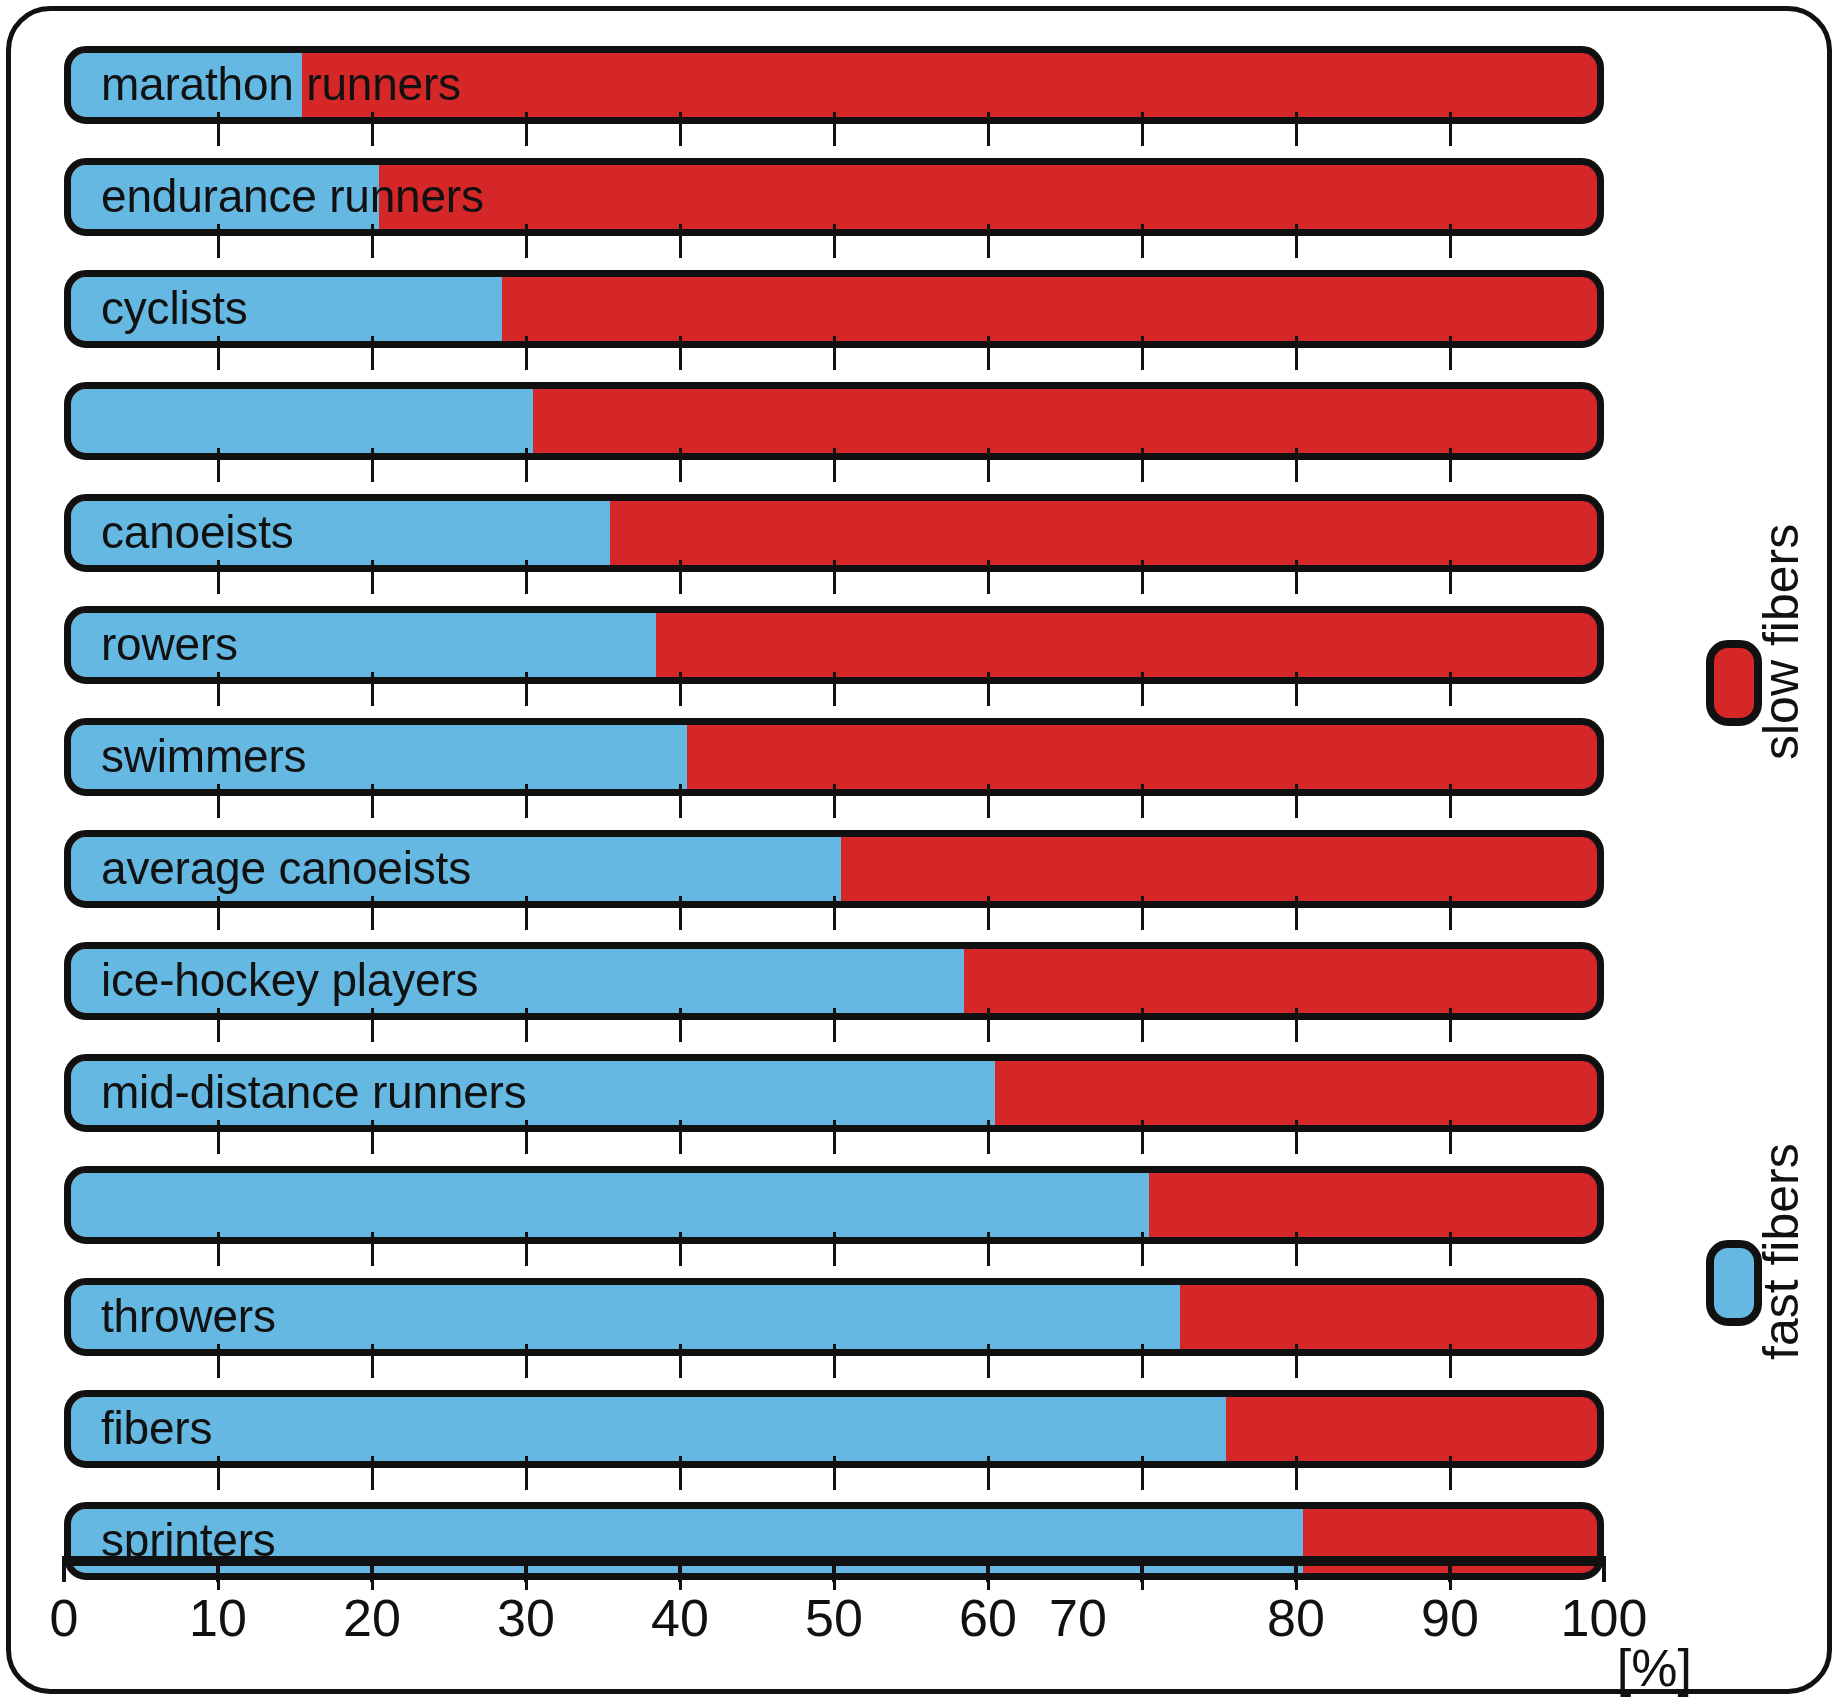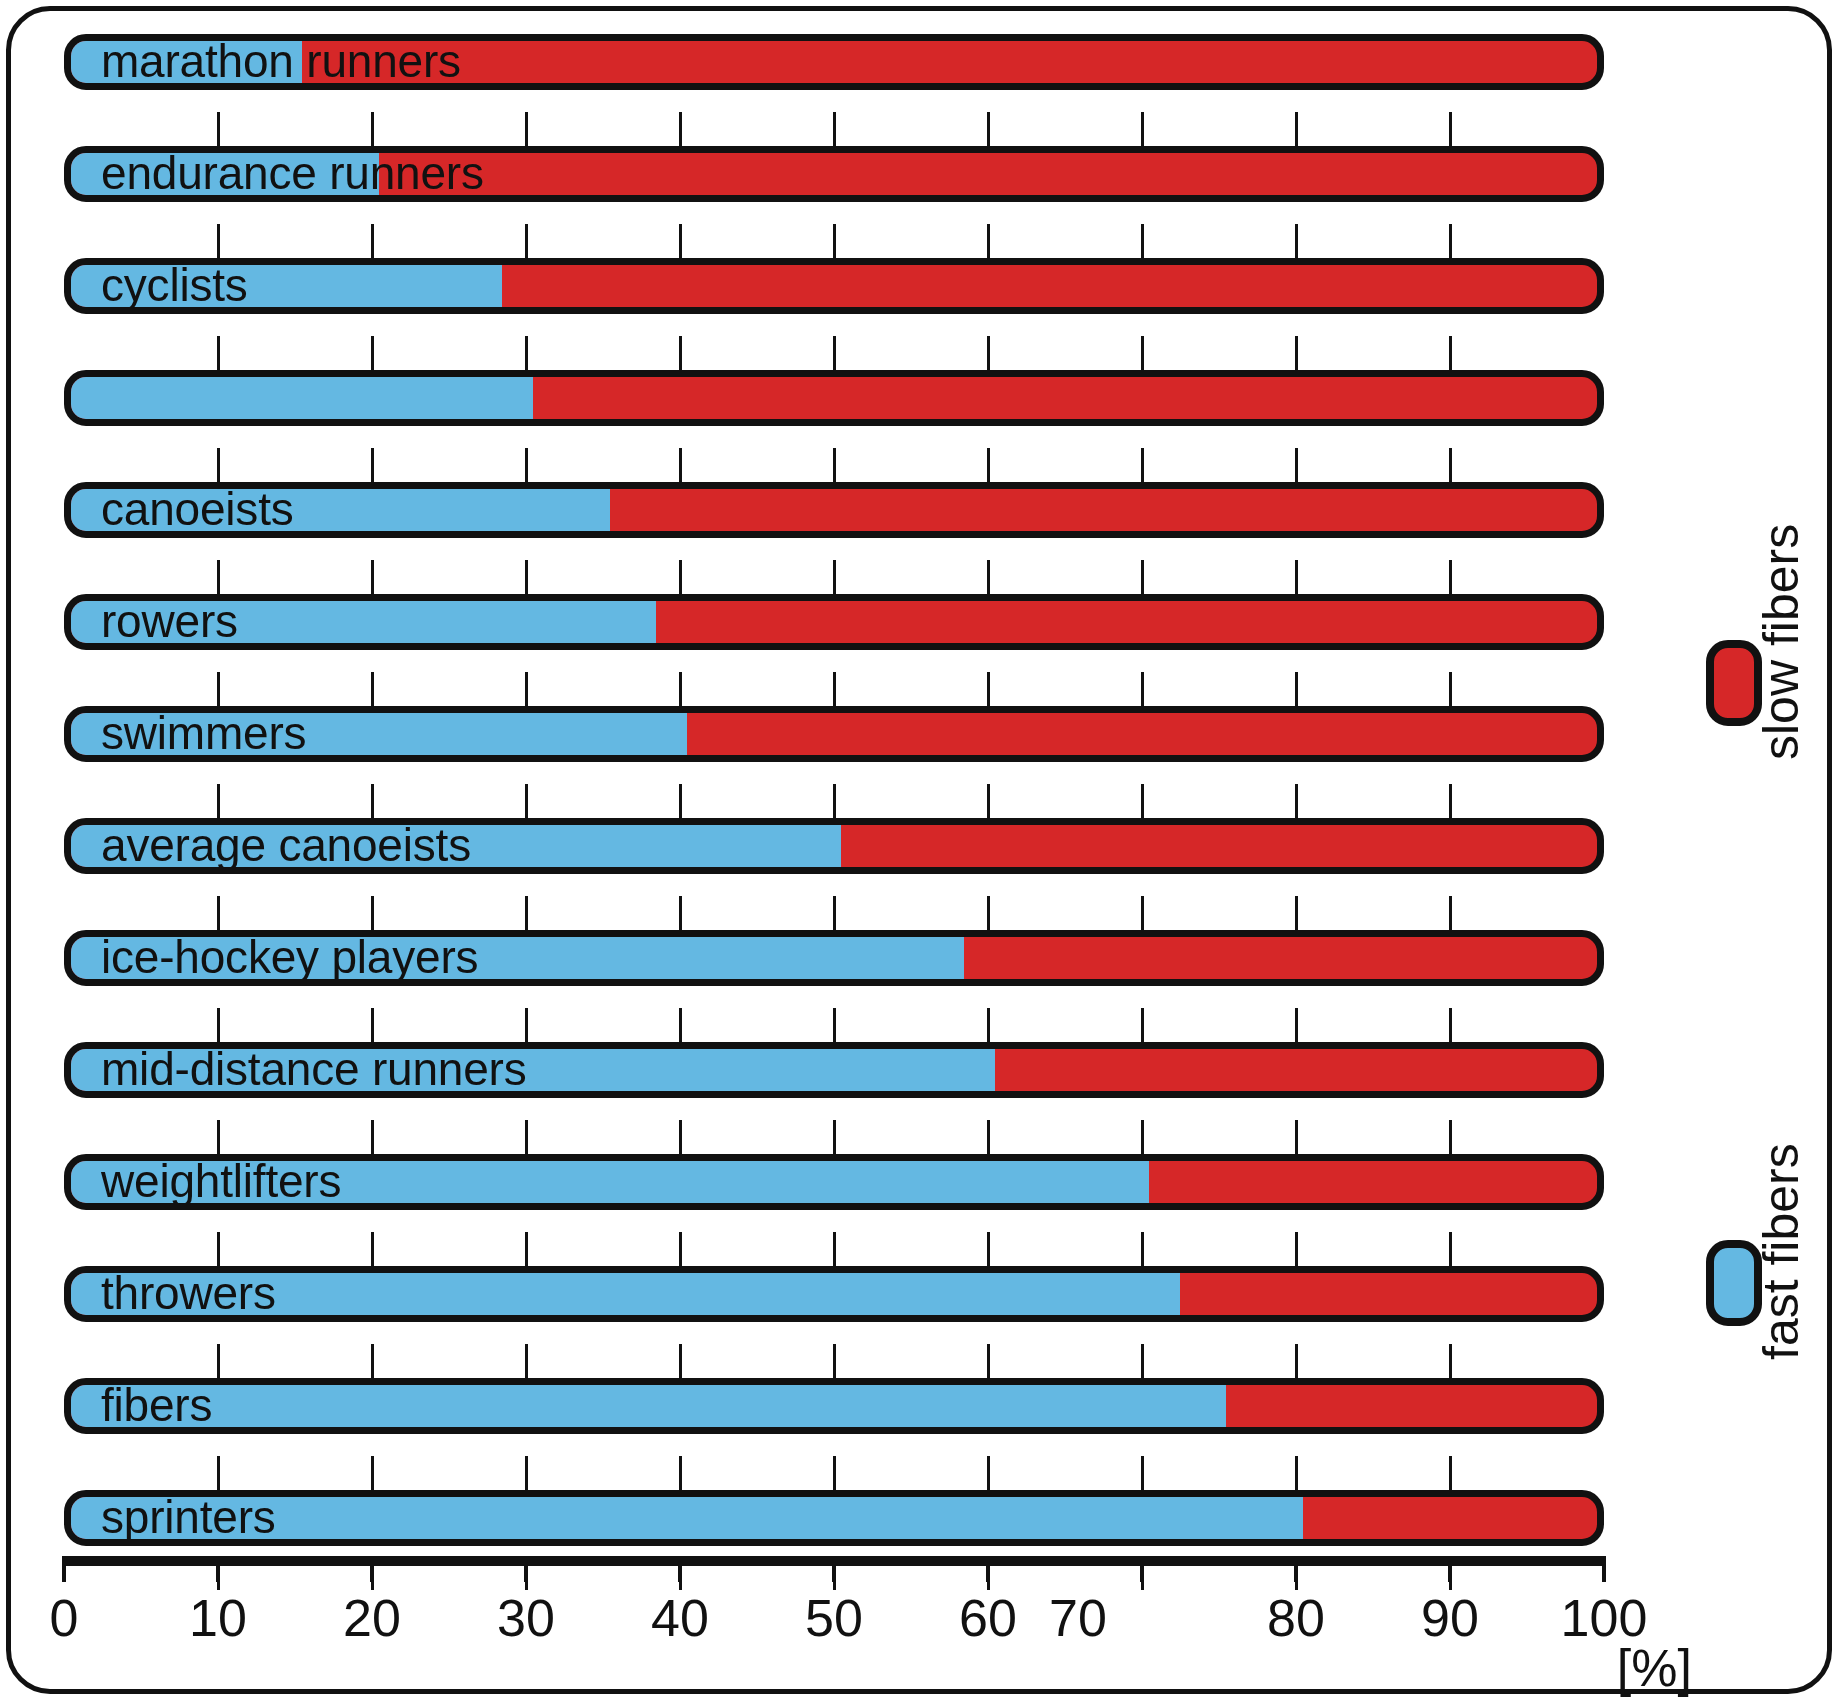--- a/index.html
+++ b/index.html
@@ -10,21 +10,21 @@
   #frame{
     position:absolute;left:6px;top:6px;width:1826px;height:1688px;
     border:5px solid #111111;border-radius:44px;background:#ffffff;box-sizing:border-box;
   }
 
   
   #plot{position:absolute;left:0;top:0;width:1842px;height:1704px;}
 
   .row{position:absolute;left:64px;height:78px;}
   .bar{
-    position:absolute;left:0;top:0;height:56px;width:1540px;
+    position:absolute;left:0;top:12px;height:78px;width:1540px;
     border:7px solid #111111;border-radius:22px;box-sizing:border-box;
     background:#d62728;overflow:hidden;
   }
   .bar .fast{
     position:absolute;left:0;top:0;height:100%;background:#64b8e2;
   }
   .bar .lbl{
     position:absolute;left:30px;top:50%;transform:translateY(-52%);
     font-size:46px;color:#111111;white-space:nowrap;letter-spacing:-0.2px;
   }
@@ -219,21 +219,20 @@
         <i style="left: 614.5px;"></i>
         <i style="left: 768.5px;"></i>
         <i style="left: 922.5px;"></i>
         <i style="left: 1076.5px;"></i>
         <i style="left: 1230.5px;"></i>
         <i style="left: 1384.5px;"></i>
       </div>
       <div class="row" style="top: 1154px;">
         <div class="bar" style="background: rgb(214, 39, 40);">
           <div class="fast" style="width: 1078px; background: rgb(100, 184, 226);"></div>
-          <span class="lbl">weightlifters</span>
         </div>
       </div>
       <div class="tickstrip" style="top: 1232px;">
         <i style="left: 152.5px;"></i>
         <i style="left: 306.5px;"></i>
         <i style="left: 460.5px;"></i>
         <i style="left: 614.5px;"></i>
         <i style="left: 768.5px;"></i>
         <i style="left: 922.5px;"></i>
         <i style="left: 1076.5px;"></i>

